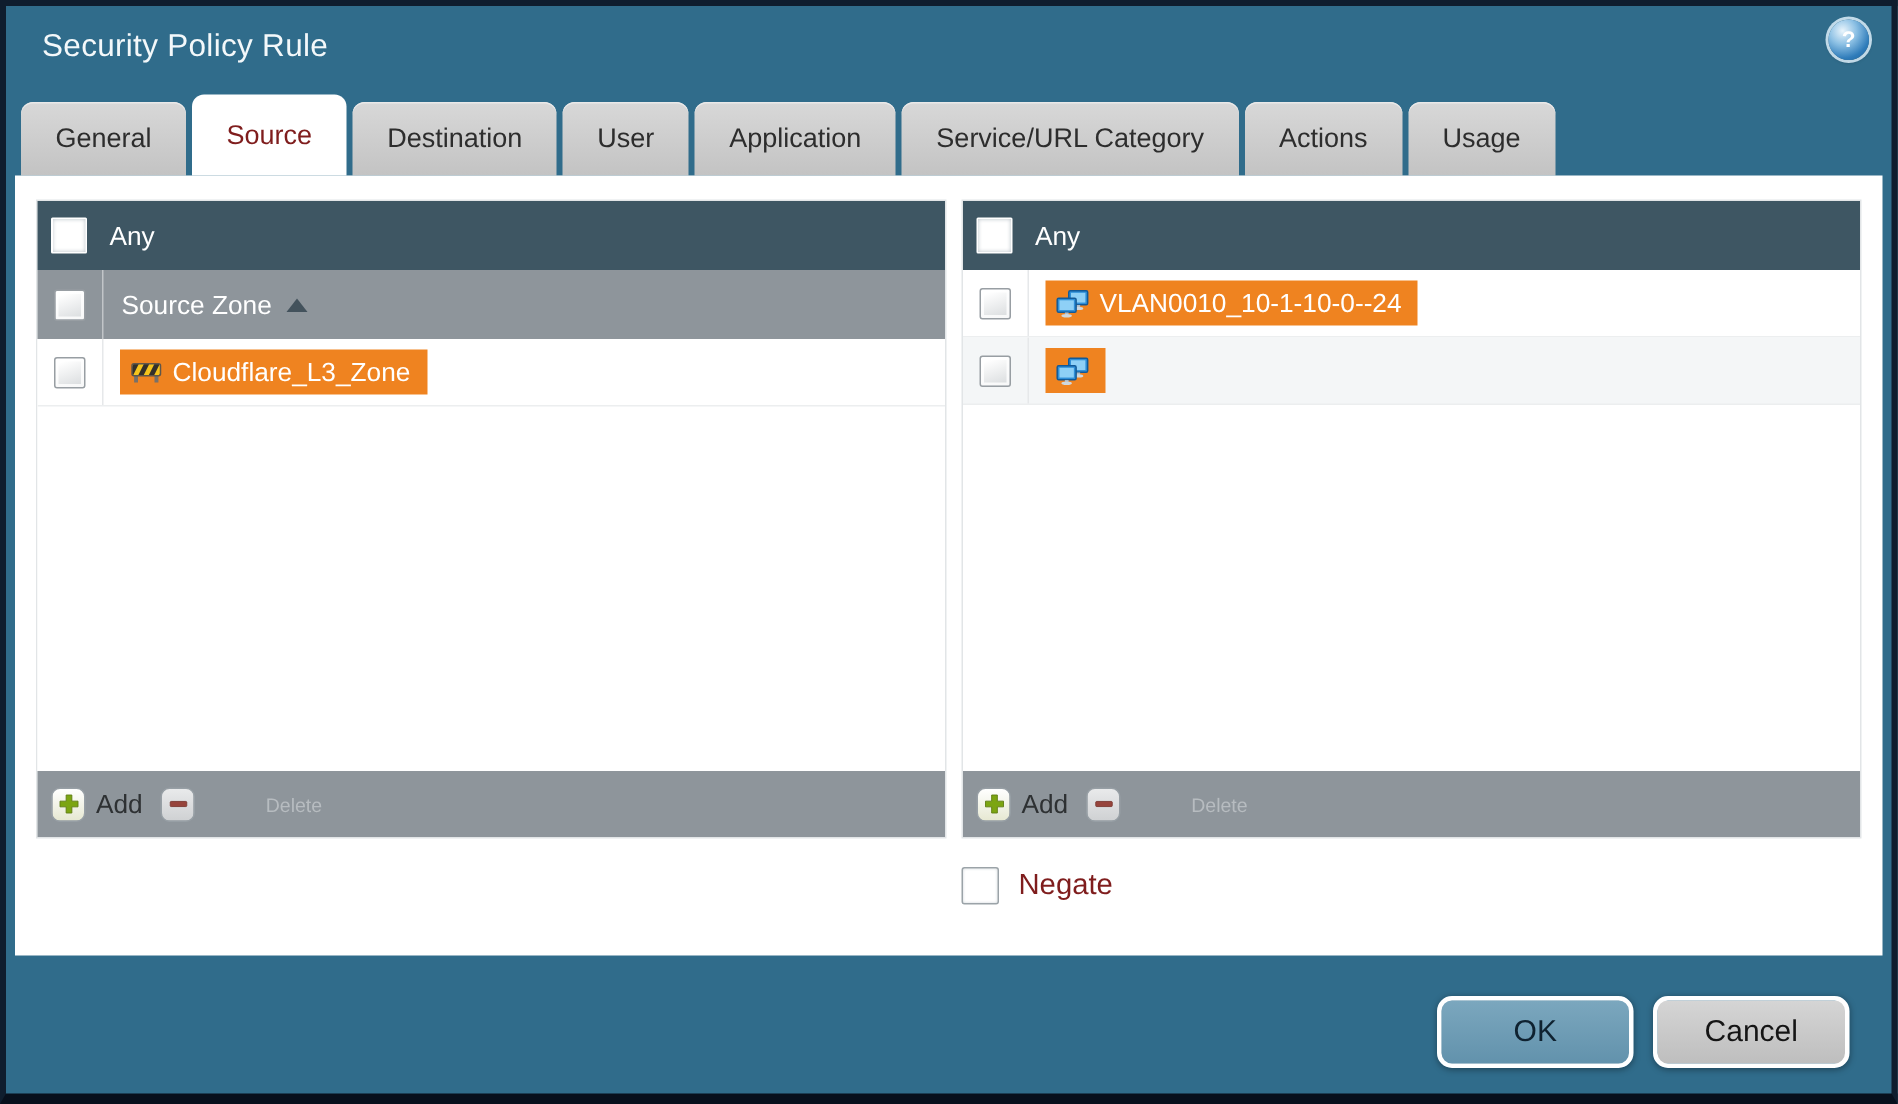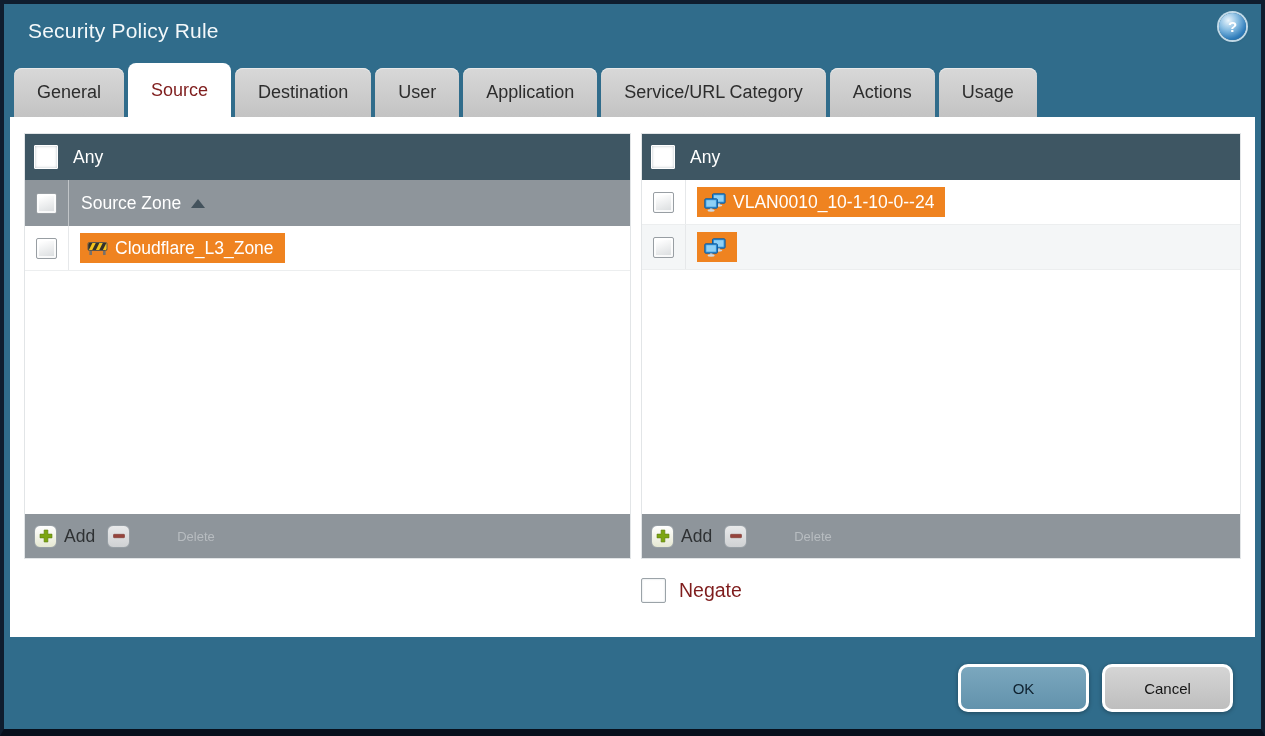--- a/index.html
+++ b/index.html
@@ -72,21 +72,21 @@
             box-shadow:inset 0 0 3px #b9c1c7; cursor:pointer; }
 
   
   .negate { position:absolute; left:631px; top:461px; display:flex; align-items:center; gap:13px; }
   .cb-negate { width:25px; height:25px; background:#fff; border:1px solid #9ba3a8; border-radius:2px;
                box-shadow:inset 0 0 2px #cfd5d9; cursor:pointer; }
   .negate-label { color:#7f1d1d; font-size:19.5px; }
 
   
   .btn { position:absolute; height:48px; width:131px; border:3px solid #fff; border-radius:10px;
-         display:flex; align-items:center; justify-content:center; font-size:15px; cursor:pointer;
+         display:flex; align-items:center; justify-content:center; font-size:20px; cursor:pointer;
          box-shadow:0 1px 4px rgba(0,0,0,.35); }
   .btn.ok { left:954px; top:660px; background:linear-gradient(#7ba7be,#6292ac); color:#0f2230; }
   .btn.cancel { left:1098px; top:660px; background:linear-gradient(#d5d5d5,#bebebe); color:#151515; }
 </style>
 </head>
 <body>
 
 <div class="dialog">
 
   <div class="titlebar">

